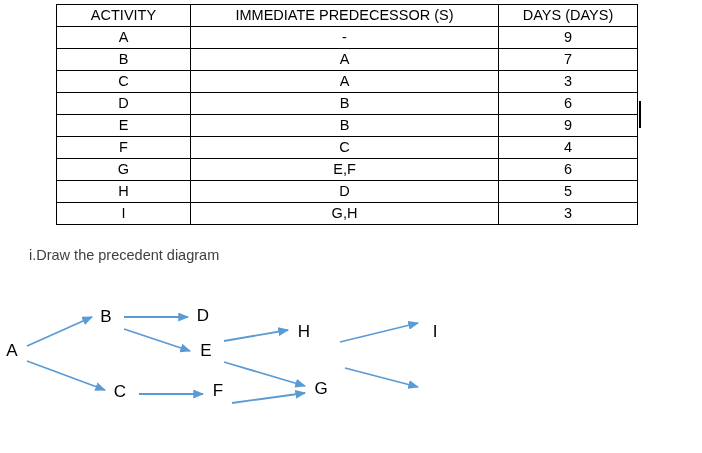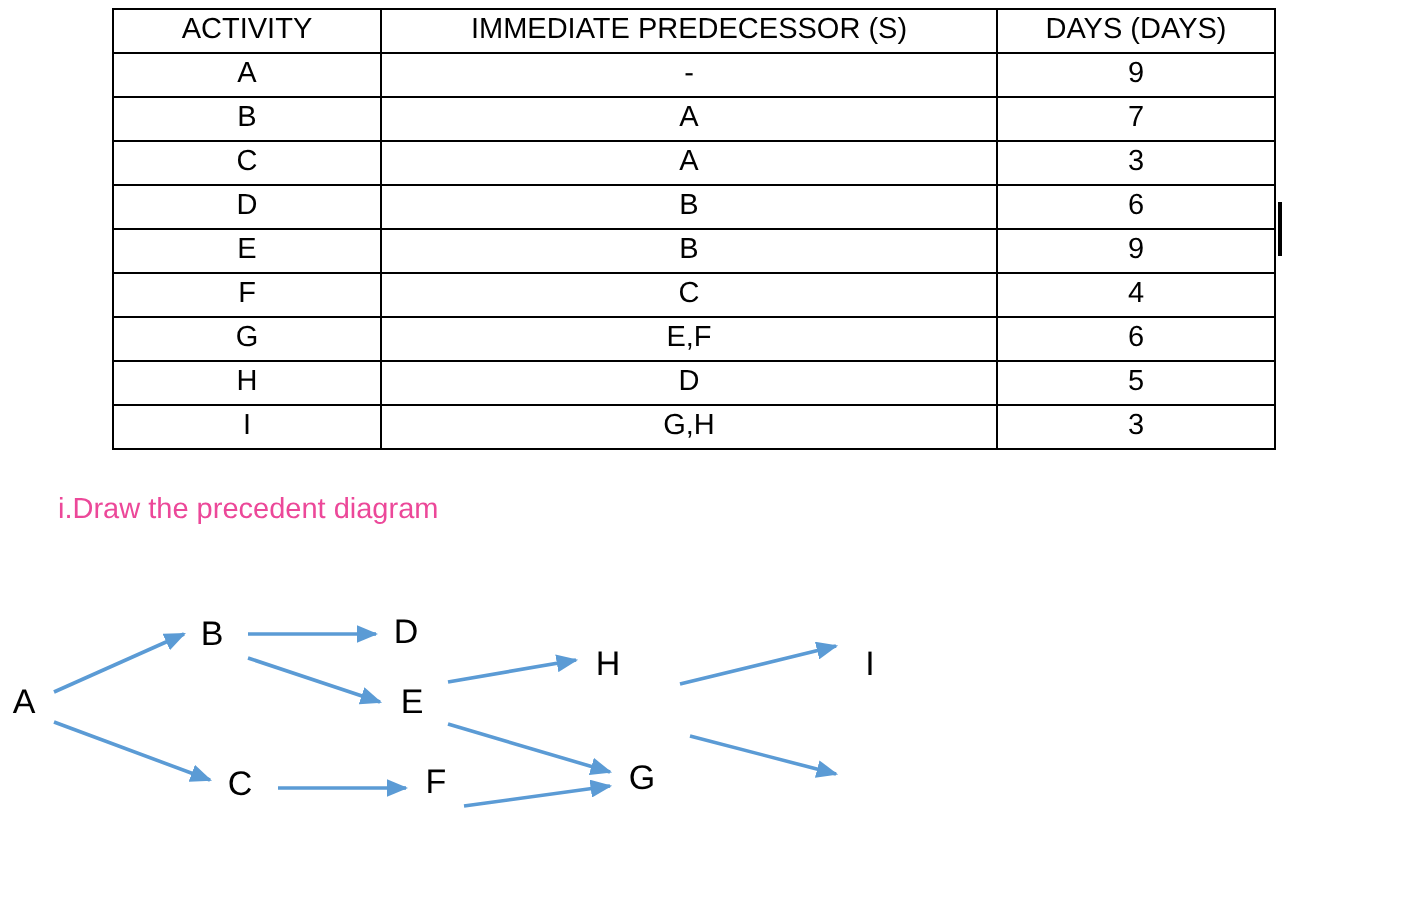--- a/index.html
+++ b/index.html
@@ -56,21 +56,21 @@
     background: #000000;
   }
 
   
   #prompt-line {
     position: absolute;
     left: 29px;
     top: 247px;
     font-size: 14.5px;
     line-height: 1.2;
-    color: #ec4899;
+    color: #404040;
     white-space: nowrap;
   }
 
   
   #diagram {
     position: absolute;
     left: 0;
     top: 285px;
     width: 702px;
     height: 168px;

